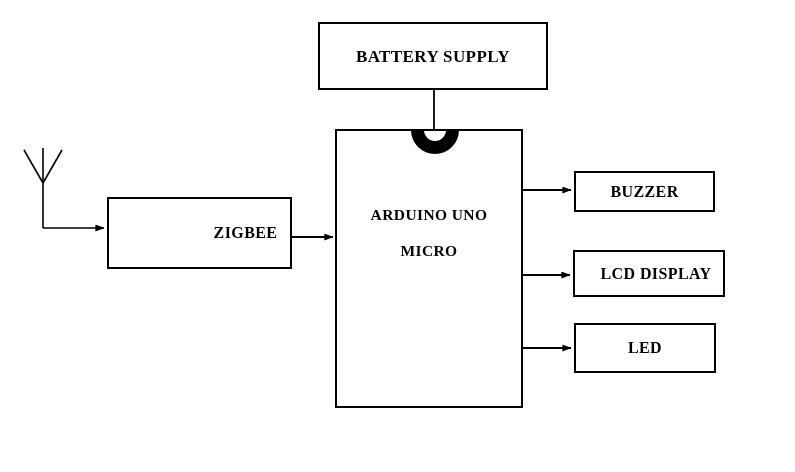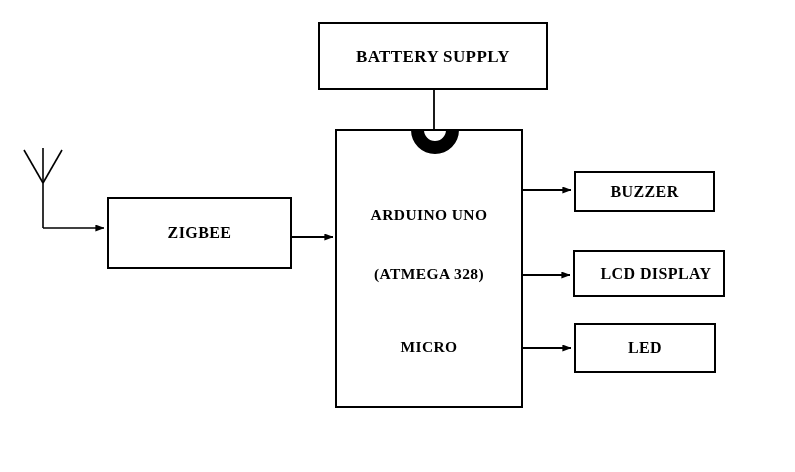--- a/index.html
+++ b/index.html
@@ -28,33 +28,32 @@
     display: flex;
     flex-direction: column;
     align-items: center;
     justify-content: center;
     text-align: center;
     font-family: "Liberation Serif", "DejaVu Serif", serif;
     font-weight: bold;
     color: #000000;
     letter-spacing: 0.4px;
     pointer-events: none;
-    gap: 37px;
   }
   .box-label .line { display: block; white-space: nowrap; }
 
   
   #battery-label {
     left: 319px; top: 23px; width: 228px; height: 66px;
     font-size: 17px; line-height: 23px;
   }
   
   #zigbee-label {
     left: 108px; top: 198px; width: 183px; height: 70px;
-    font-size: 16px; line-height: 26px;
+    font-size: 16px; line-height: 26px; padding-left: 46px;
   }
   
   #mcu-label {
     left: 336px; top: 130px; width: 186px; height: 277px;
     font-size: 15.5px;
     justify-content: flex-start;
     padding-top: 76px;
     box-sizing: border-box;
   }
   #mcu-label .line { margin-bottom: 4px; }
@@ -119,21 +118,20 @@
   <div class="box-label" id="battery-label">
     <span class="line">BATTERY SUPPLY</span>
   </div>
 
   <div class="box-label" id="zigbee-label">
     <span class="line">ZIGBEE</span>
   </div>
 
   <div class="box-label" id="mcu-label">
     <span class="line">ARDUINO UNO</span>
-    <span class="line">(ATMEGA 328)</span>
     <span class="line gap-top">MICRO</span>
   </div>
 
   <div class="box-label" id="buzzer-label">
     <span class="line">BUZZER</span>
   </div>
 
   <div class="box-label" id="lcd-label">
     <span class="line">LCD DISPLAY</span>
   </div>

